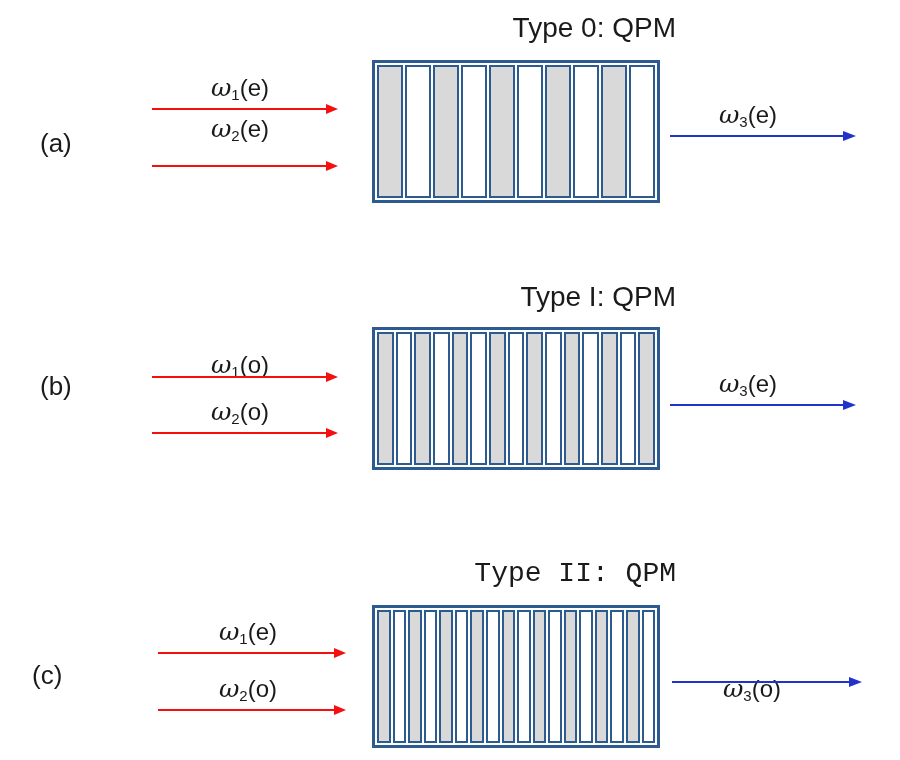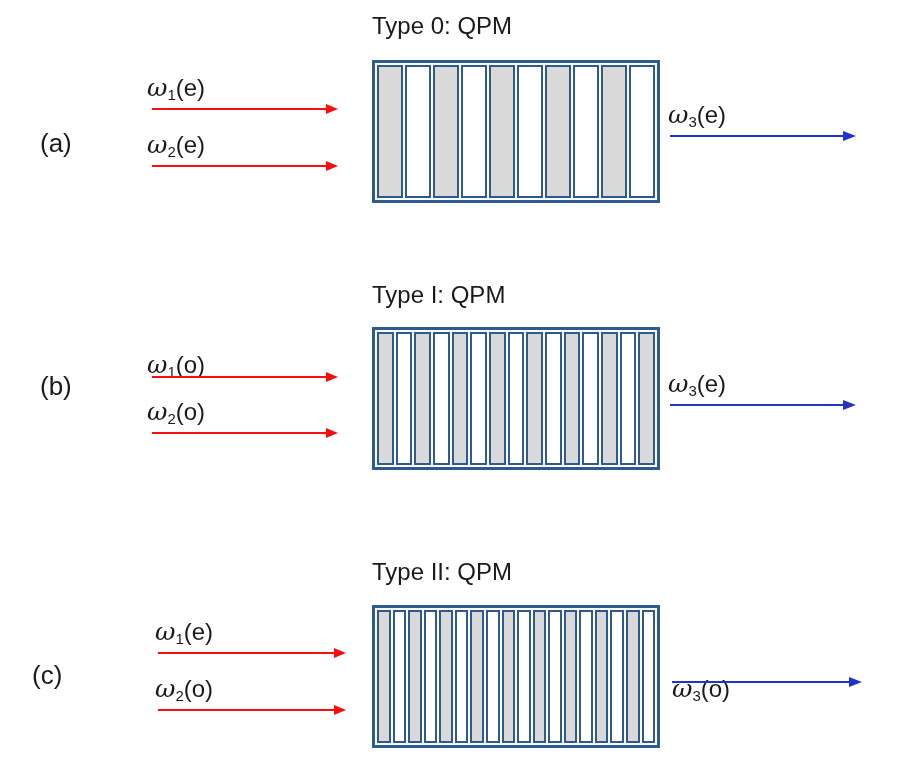--- a/index.html
+++ b/index.html
@@ -3,22 +3,22 @@
 <meta charset="utf-8">
 <style>
   html,body { margin:0; padding:0; background:#ffffff; }
   #canvas {
     position:relative; width:900px; height:760px; background:#ffffff;
     font-family:"Liberation Sans", sans-serif; color:#1a1a1a; overflow:hidden;
   }
 
   
   .ptitle {
-    position:absolute; left:372px; width:288px; text-align:left;
-    font-size:24px; color:#1a1a1a; white-space:nowrap;
+    position:absolute; left:388px; width:288px; text-align:right;
+    font-size:28px; color:#1a1a1a; white-space:nowrap;
   }
   .plabel {
     position:absolute; font-size:26px; color:#1a1a1a;
   }
   .qpm-box {
     position:absolute; left:372px; width:288px; height:143px;
     border:3px solid var(--border); box-sizing:border-box;
     display:flex; flex-direction:row; gap:2px; padding:2px; background:#ffffff;
   }
   .stripe { flex:1 1 0; border:2px solid var(--border); box-sizing:border-box; }
@@ -27,21 +27,21 @@
 
   .arrow { position:absolute; height:10px; display:flex; align-items:center; }
   .arrow .line { flex:1 1 auto; height:2px; }
   .arrow .head { width:0; height:0; border-top:5px solid transparent; border-bottom:5px solid transparent; flex:0 0 auto; }
   .arrow.input  .line { background:var(--red); }
   .arrow.input  .head { border-left:12px solid var(--red); }
   .arrow.output .line { background:var(--blue); }
   .arrow.output .head { border-left:13px solid var(--blue); }
 
   .arrow-label {
-    position:absolute; font-size:24px; white-space:nowrap;
+    position:absolute; text-align:center; font-size:24px; white-space:nowrap;
     color:#1a1a1a; height:34px; line-height:34px;
   }
   .arrow-label .omega {
     font-family:"DejaVu Serif", serif; font-style:italic; font-size:25px;
   }
   .arrow-label sub {
     font-size:15px; line-height:0; vertical-align:-4px; font-family:"Liberation Sans", sans-serif;
   }
   .arrow-label .pol { font-size:24px; }
 
@@ -49,39 +49,39 @@
   .in-label  { left:147px; width:186px; }
   .out-arrow { left:670px; width:186px; }
   .out-label { left:668px; width:160px; }
 
   
   .pa-label { left:40px; top:128px; }
   .pa-title { top:12px; }
   .pa-box   { top:60px; }
   .pa-in1-label { top:71px; }
   .pa-in1   { top:104px; }
-  .pa-in2-label { top:128px; }
+  .pa-in2-label { top:112px; }
   .pa-in2   { top:161px; }
   .pa-out-label { top:98px; }
   .pa-out   { top:131px; }
 
   
   .pb-label { left:40px; top:371px; }
   .pb-title { top:281px; }
   .pb-box   { top:327px; }
   .pb-in1-label { top:348px; }
   .pb-in1   { top:372px; }
   .pb-in2-label { top:395px; }
   .pb-in2   { top:428px; }
   .pb-out-label { top:367px; }
   .pb-out   { top:400px; }
 
   
   .pc-label { left:32px; top:660px; }
-  .pc-title { top:558px; }
+  .pc-title { top:558px;font-family:Liberation Mono, monospace; }
   .pc-box   { top:605px; }
   .pc-in1-label { top:615px; left:155px; }
   .pc-in1   { top:648px; left:158px; width:188px; }
   .pc-in2-label { top:672px; left:155px; }
   .pc-in2   { top:705px; left:158px; width:188px; }
   .pc-out-label { top:672px; left:672px; }
   .pc-out   { top:677px; left:672px; width:190px; }
 </style>
 </head>
 <body>

